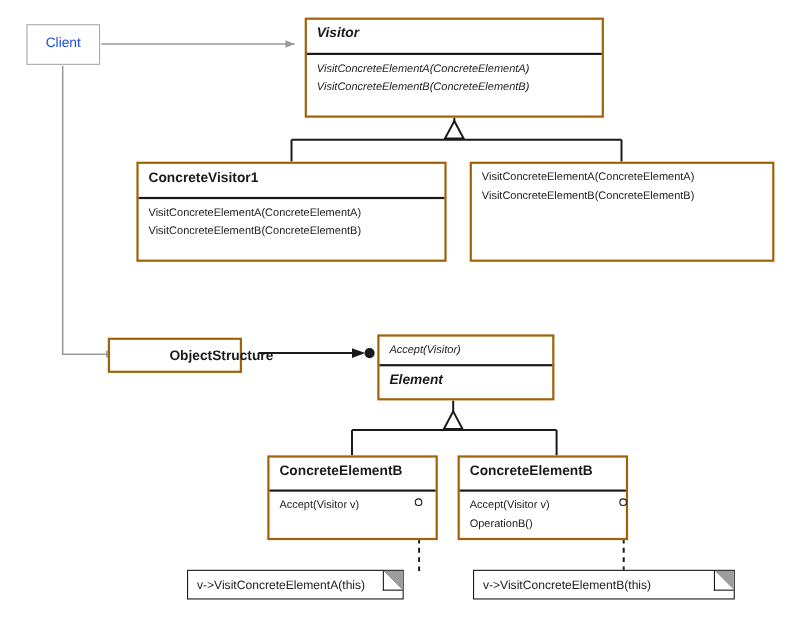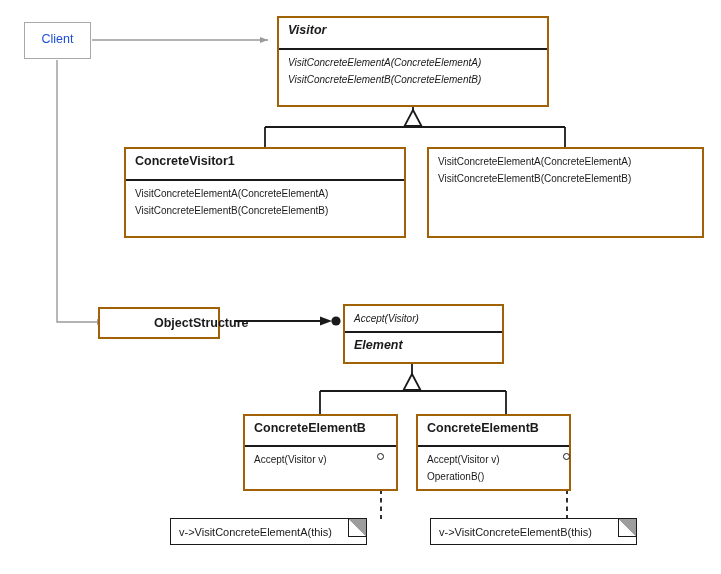--- a/index.html
+++ b/index.html
@@ -113,21 +113,21 @@
     right: 0px;
     top: 0px;
     width: 17px;
     height: 17px;
     background: linear-gradient(225deg, #9d9d9d 0%, #9d9d9d 50%, rgba(255,255,255,0) 50.5%);
     border-left: 1px solid #1a1a1a;
     border-bottom: 1px solid #1a1a1a;
     transform: skewX(0deg);
   }
   .note-a { left: 170px; top: 518px; width: 197px; height: 27px; }
-  .note-b { left: 430px; top: 518px; width: 207px; height: 27px; }
+  .note-b { left: 430px; top: 518px; width: 238px; height: 27px; }
 
   
   .socket {
     position: absolute;
     width: 7px;
     height: 7px;
     border: 1.6px solid #1a1a1a;
     border-radius: 50%;
     background: #ffffff;
     box-sizing: border-box;

